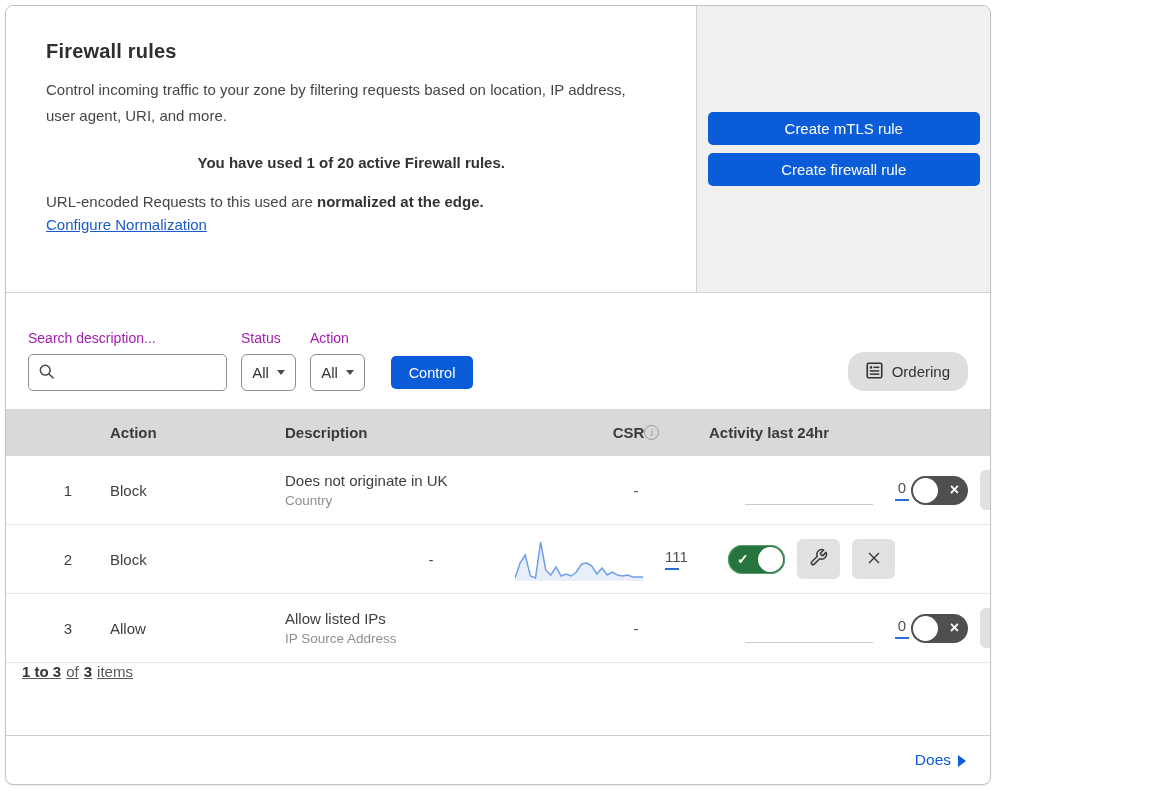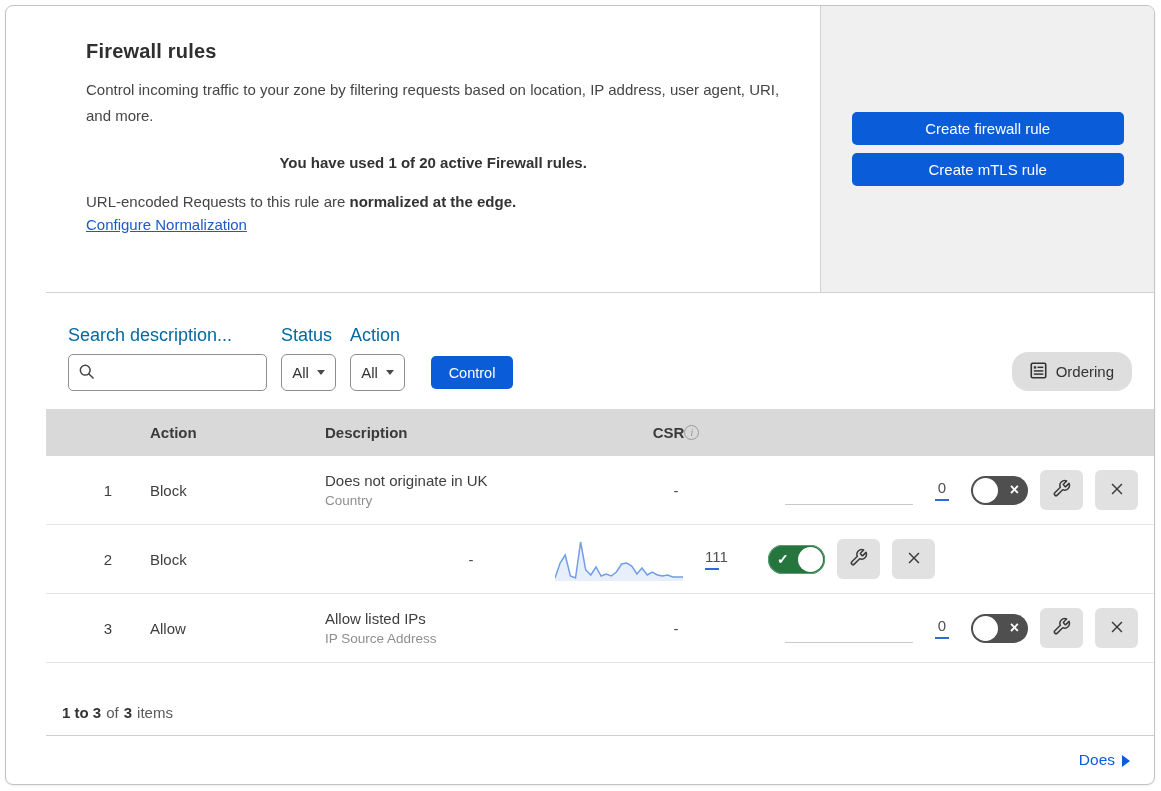--- a/index.html
+++ b/index.html
@@ -1,40 +1,40 @@
 <!DOCTYPE html>
 <html><head>
 <meta charset="utf-8">
 <style>
   * { box-sizing: border-box; margin: 0; padding: 0; }
   html,body { width:1161px; height:791px; background:#fff;
     font-family:"Liberation Sans", sans-serif; color:#3d3d3d; }
-  .card { position:absolute; left:5px; top:5px; width:1150px; height:780px;
+  .card { position:absolute; left:5px; top:5px; width:986px; height:780px;
     border:1px solid #c3c3c3; border-radius:8px; background:#fff; overflow:hidden;
-    box-shadow:0 1px 2px rgba(0,0,0,0.08);padding-left:40px; }
+    box-shadow:0 1px 2px rgba(0,0,0,0.08); }
 
   
   .top-section { display:flex; height:287px; border-bottom:1px solid #d2d2d2; }
   .intro { flex:1 1 auto; background:#fff; border-right:1px solid #d2d2d2; padding:34px 40px; }
   .intro h1 { font-size:20px; font-weight:700; color:#2f2f2f; letter-spacing:.2px; }
   .intro p.desc { margin-top:14px; font-size:15px; line-height:1.75; color:#454545; max-width:720px; }
   .intro p.usage { margin-top:24px; font-size:15px; font-weight:700; color:#333;text-align:center; }
   .intro p.norm { margin-top:22px; font-size:15px; color:#454545; }
   .intro p.norm b { color:#333; }
   .intro a.norm-link { display:inline-block; margin-top:6px; font-size:15px;
     color:#1a5bc8; text-decoration:underline; cursor:pointer; }
   .side-panel { width:345px; background:#f0f0f0; display:flex; flex-direction:column;
     align-items:center; justify-content:center; gap:8px; }
   .btn-primary { width:272px; height:33px; background:#0b5cd8; color:#fff; border:none;
     border-radius:5px; font-size:15px; font-family:inherit; cursor:pointer; }
 
   
   .filter-bar { display:flex; align-items:flex-end; padding:13px 22px 18px 22px; height:116px; }
   .fgroup { display:flex; flex-direction:column; margin-right:14px; }
-  .fgroup label { font-size:18px; color:#0369a1; margin-bottom:8px;margin-top:10px; }
+  .fgroup label { font-size:14px; color:#a21caf; margin-bottom:8px;margin-top:10px; }
   .search-wrap { position:relative; }
   .search-wrap input { width:199px; height:37px; border:1px solid #909090; border-radius:5px;
     padding:0 10px 0 34px; font-size:15px; font-family:inherit; color:#333; outline:none; }
   .search-wrap .sicon { position:absolute; left:10px; top:9px; }
   .dropdown { height:37px; min-width:55px; border:1px solid #8d8d8d; border-radius:6px;
     background:#fff; display:flex; align-items:center; justify-content:center; gap:8px;
     padding:0 10px; font-size:15px; color:#333; cursor:pointer; }
   .caret-down { width:0; height:0; border-left:4.5px solid transparent;
     border-right:4.5px solid transparent; border-top:5.5px solid #4a4a4a; }
   .btn-search { height:33px; width:82px; margin-left:12px; margin-bottom:2px; background:#0b5cd8;
@@ -75,46 +75,46 @@
   .toggle.off { background:#4f4f4f; }
   .toggle.off .knob { left:2px; }
   .toggle.off .t-x { right:9px; font-size:16px; font-weight:700; }
   .toggle.on { background:#27753e; box-shadow:0 0 0 1px #5d9f74 inset; }
   .toggle.on .knob { right:2px; }
   .toggle.on .t-check { left:9px; font-size:14px; font-weight:700; }
   .icon-btn { width:43px; height:40px; background:#e1e1e1; border:none; border-radius:6px;
     display:flex; align-items:center; justify-content:center; cursor:pointer; }
 
   
-  .items-line { height:72px; display:flex; align-items:flex-end; padding:0 0 14px 16px;
-    font-size:15px; color:#595959; }
+  .items-line { height:72px; display:flex; align-items:flex-start; padding:0 0 14px 16px;
+    font-size:15px; color:#595959;text-decoration:underline; }
   .items-line b { color:#333; }
   .items-line span { margin-right:5px; }
   .help-bar { height:48px; border-top:1px solid #cfcfcf; display:flex; align-items:center;
     justify-content:flex-end; padding-right:24px; }
   .help-link { display:flex; align-items:center; gap:7px; color:#0b5cd8; font-size:15.5px; cursor:pointer; }
   .tri-right { width:0; height:0; border-top:6px solid transparent; border-bottom:6px solid transparent;
     border-left:8px solid #0b5cd8; margin-top:2px; }
 </style>
 </head>
 <body>
 
 <div class="card">
 
   <div class="top-section">
     <div class="intro">
       <h1>Firewall rules</h1>
       <p class="desc">Control incoming traffic to your zone by filtering requests based on location, IP address, user agent, URI, and more.</p>
       <p class="usage">You have used 1 of 20 active Firewall rules.</p>
-      <p class="norm"><span>URL-encoded Requests to this rule are </span><b>normalized at the edge.</b></p>
+      <p class="norm"><span>URL-encoded Requests to this used are </span><b>normalized at the edge.</b></p>
       <a class="norm-link">Configure Normalization</a>
     </div>
     <div class="side-panel">
+      <button class="btn-primary">Create mTLS rule</button>
       <button class="btn-primary">Create firewall rule</button>
-      <button class="btn-primary">Create mTLS rule</button>
     </div>
   </div>
 
   <div class="filter-bar">
     <div class="fgroup">
       <label>Search description...</label>
       <div class="search-wrap">
         <span class="sicon">
           <svg width="17" height="17" viewBox="0 0 16 16">
               <circle cx="6.8" cy="6.8" r="4.6" fill="none" stroke="#444" stroke-width="1.4"></circle>
@@ -154,20 +154,21 @@
   </div>
 
   <div class="grid-row thead">
     <div></div>
     <div class="c-action">Action</div>
     <div class="c-desc">Description</div>
     <div class="c-csr">
       <span>CSR</span>
       <span class="info-circle">i</span>
     </div>
+    <div class="c-activity">Activity last 24hr</div>
     <div></div>
   </div>
 
   <div id="rows">
       <div class="grid-row trow">
         <div class="c-num">1</div>
         <div class="c-action-cell">Block</div>
         <div class="c-desc-cell">
           <div class="d1">Does not originate in UK</div>
           <div class="d2">Country</div>

